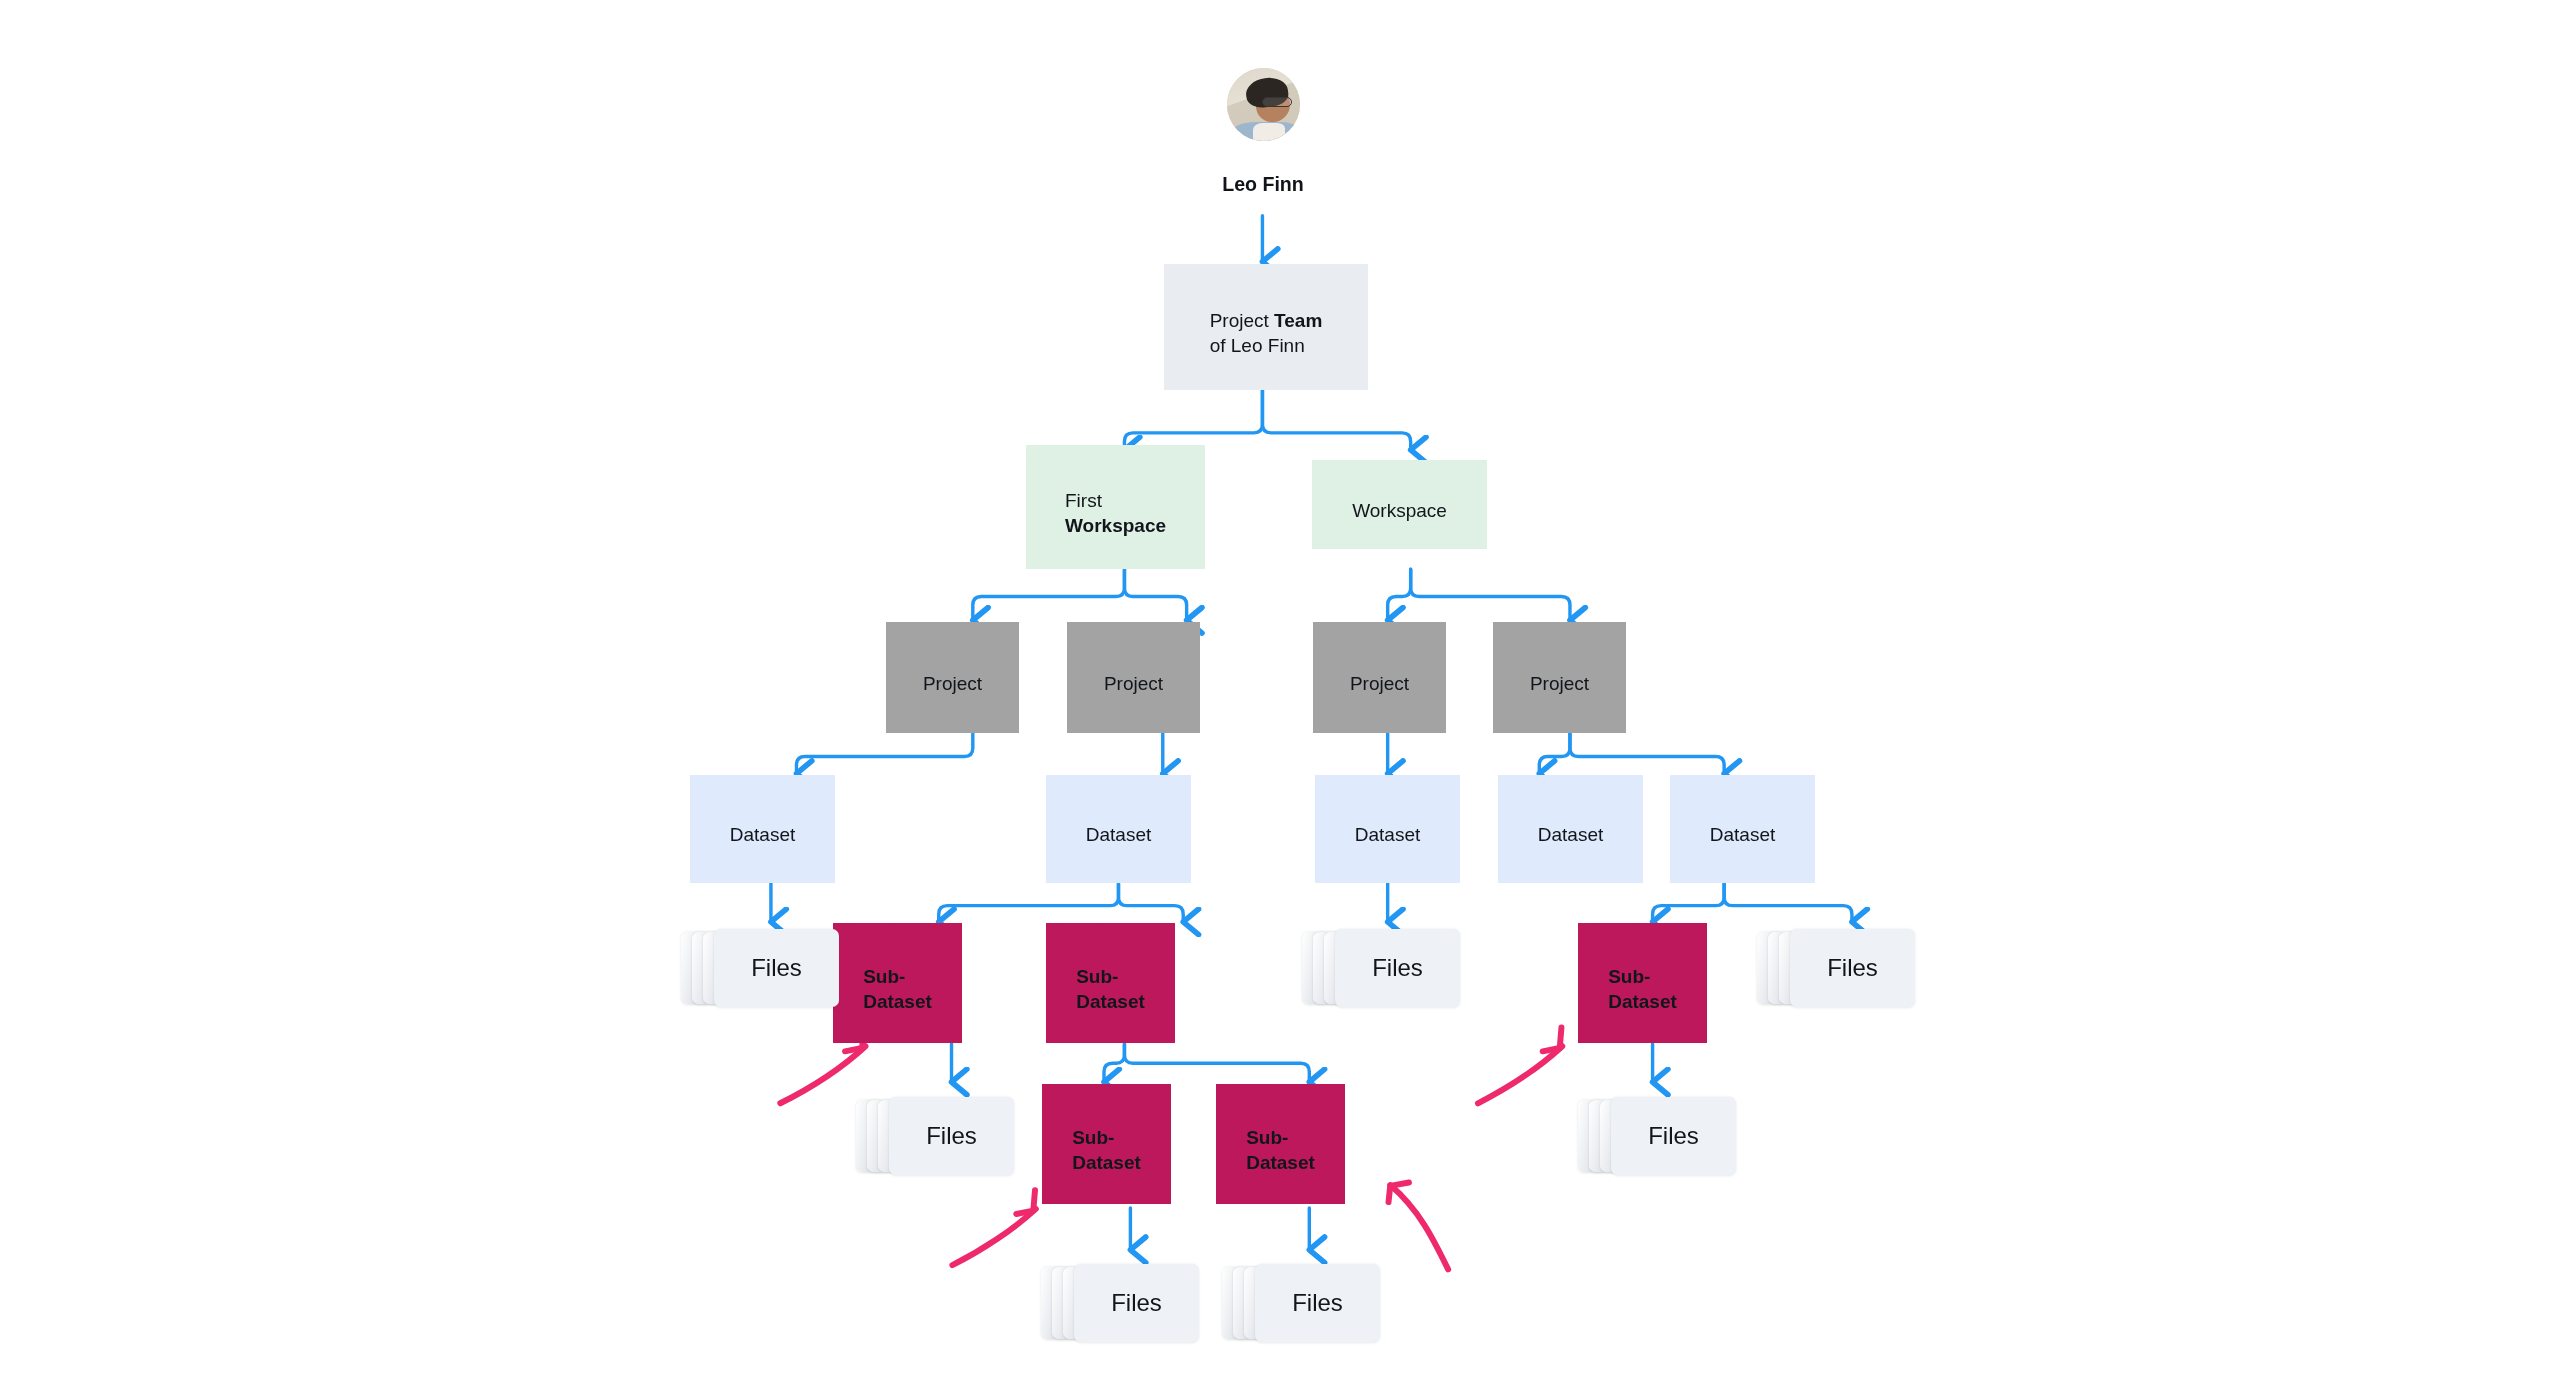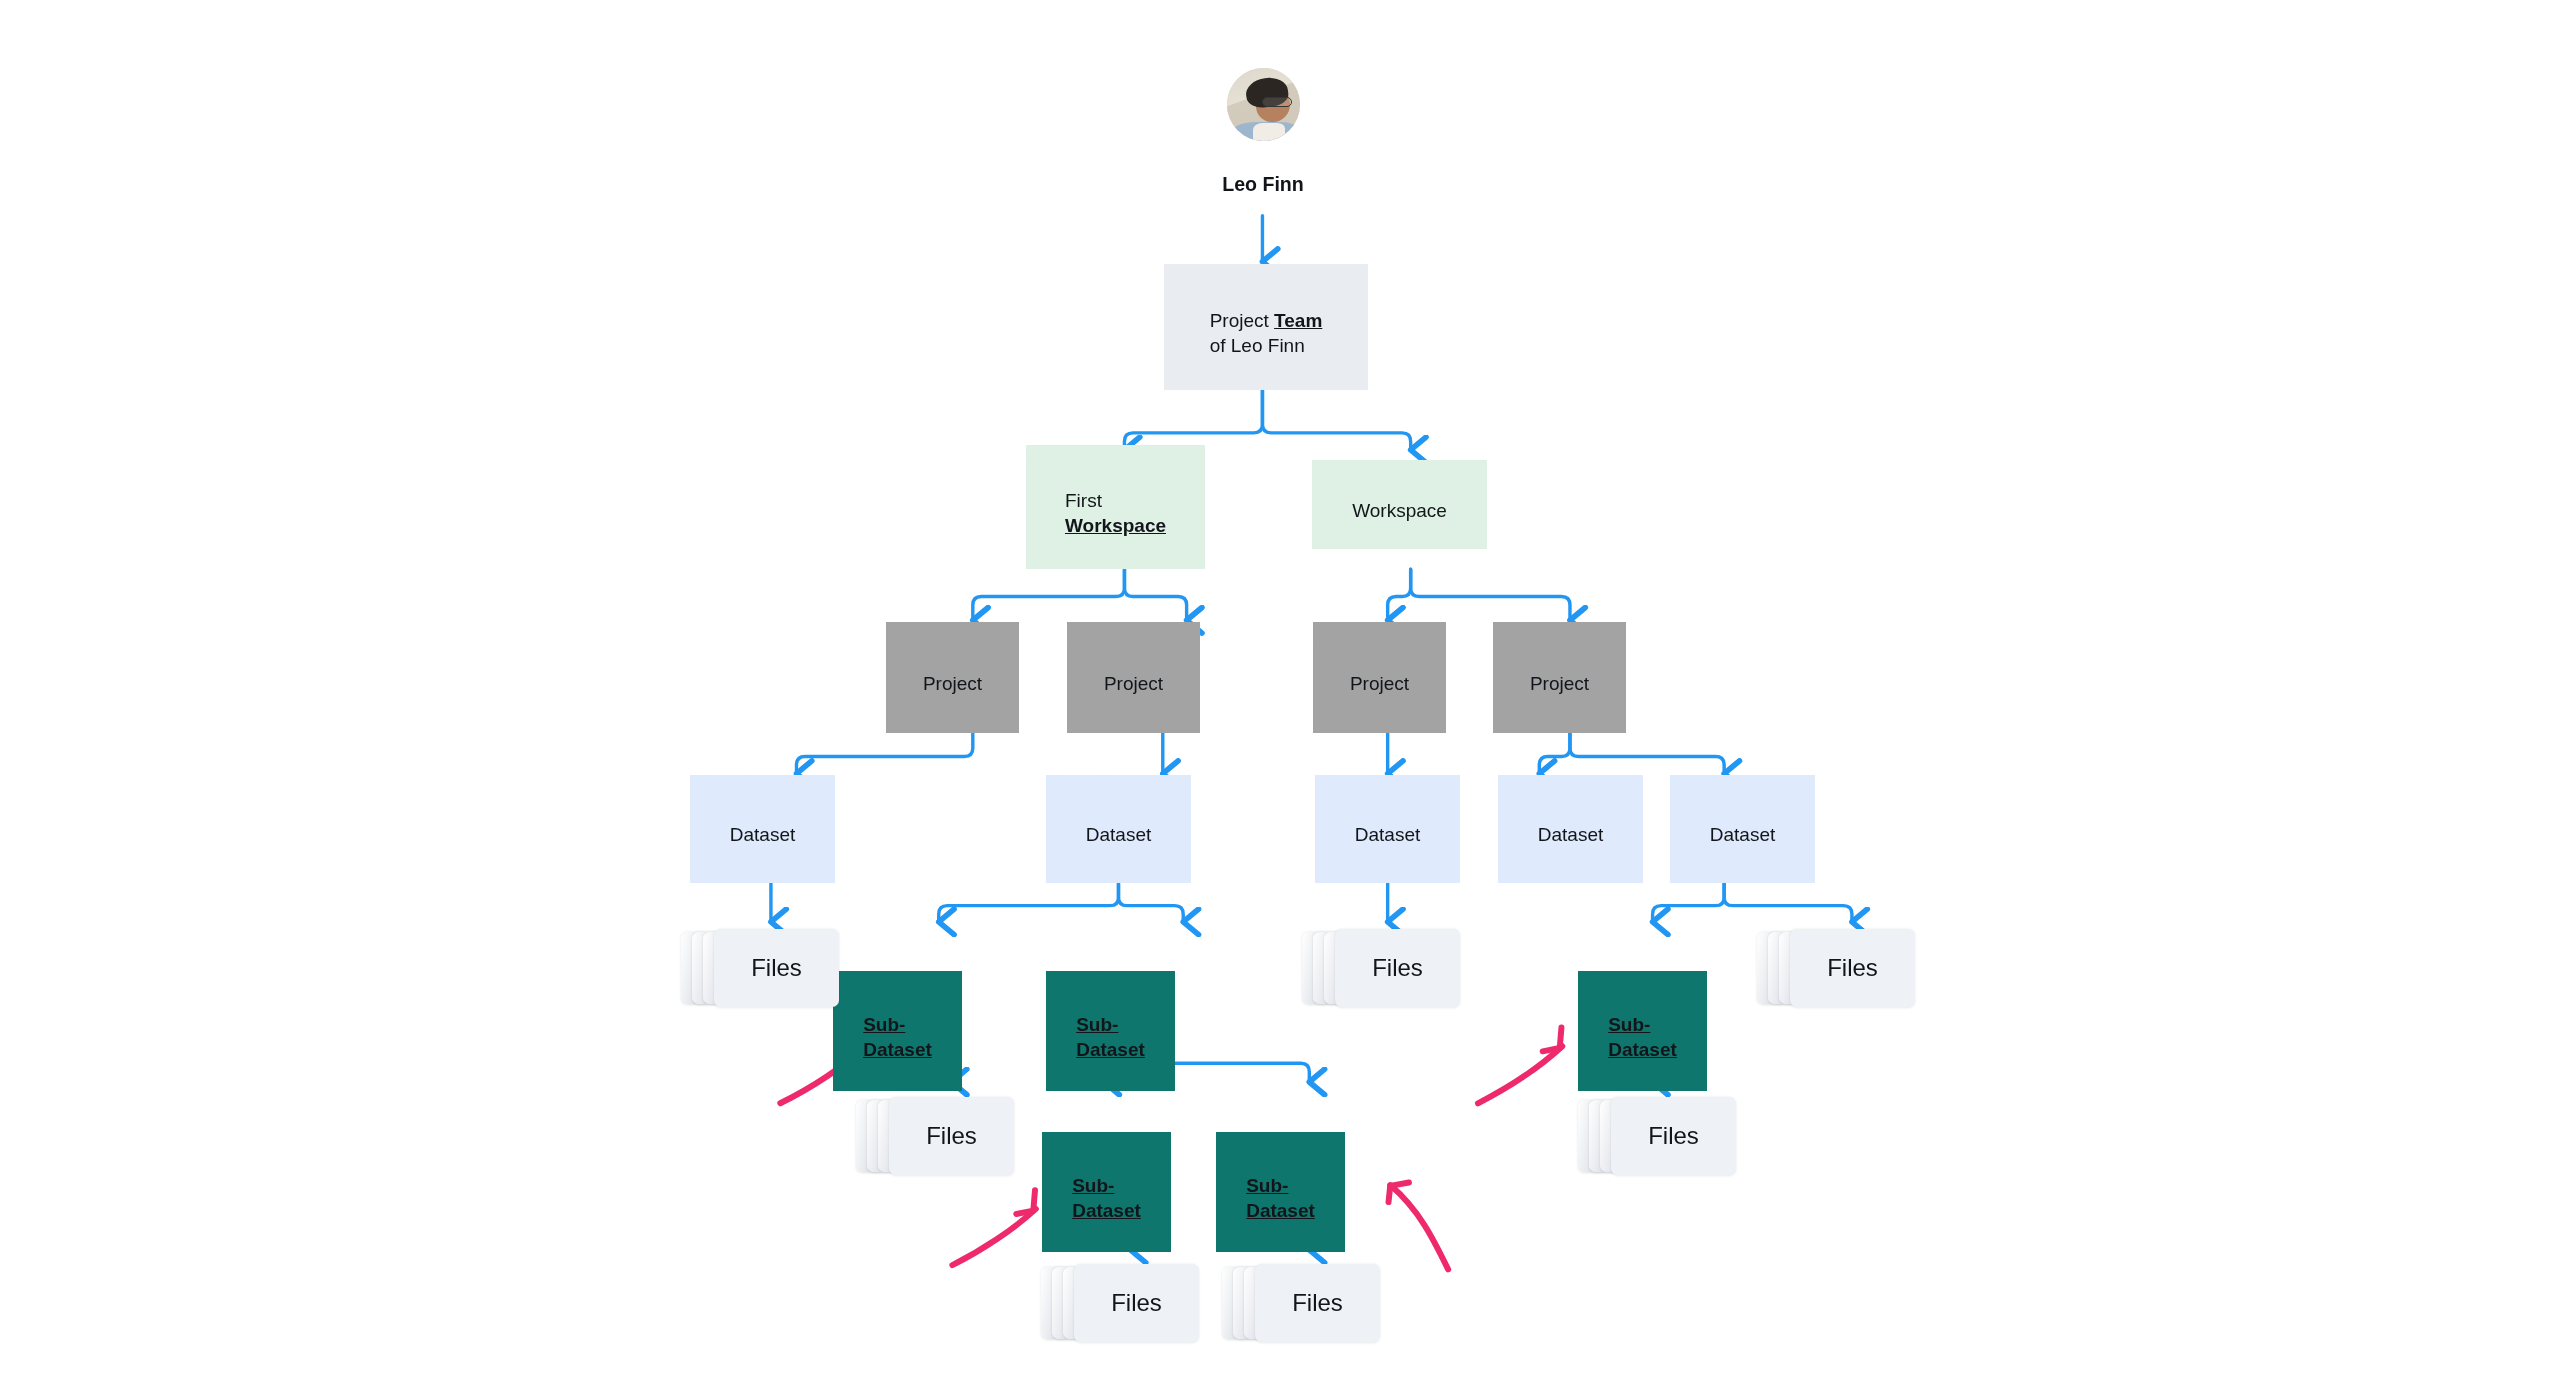--- a/index.html
+++ b/index.html
@@ -107,27 +107,27 @@
   }
   .folder .label {
     padding: 0 12px;
     font-size: 19px;
     line-height: 1.34;
     color: #12161b;
     text-align: left;
     white-space: pre-line;
   }
   .folder.center .label { text-align: center; }
-  .folder .label b { font-weight: bold; text-decoration: underline; }
+  .folder .label b { font-weight: bold; }
 
   .f-team   { background: #e9edf2; }
   .f-ws     { background: #dff0e5; }
   .f-proj   { background: #a3a3a3; }
   .f-ds     { background: #dfeafc; }
-  .f-subds  { background: #0f766e; margin-top: 48px; }
+  .f-subds  { background: #be185d; }
 
   
   .files {
     position: absolute;
   }
   .files .sheet {
     position: absolute;
     top: 3.4px;
     height: calc(100% - 6.8px);
     border-radius: 6.8px;

